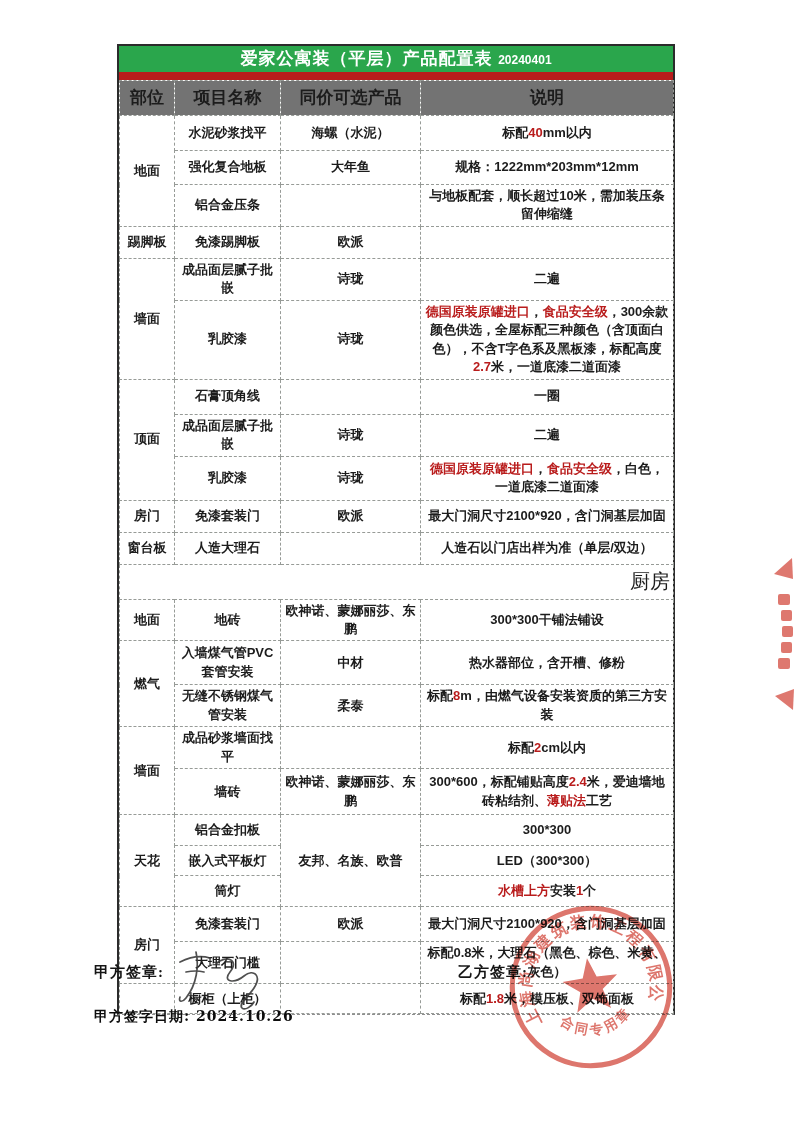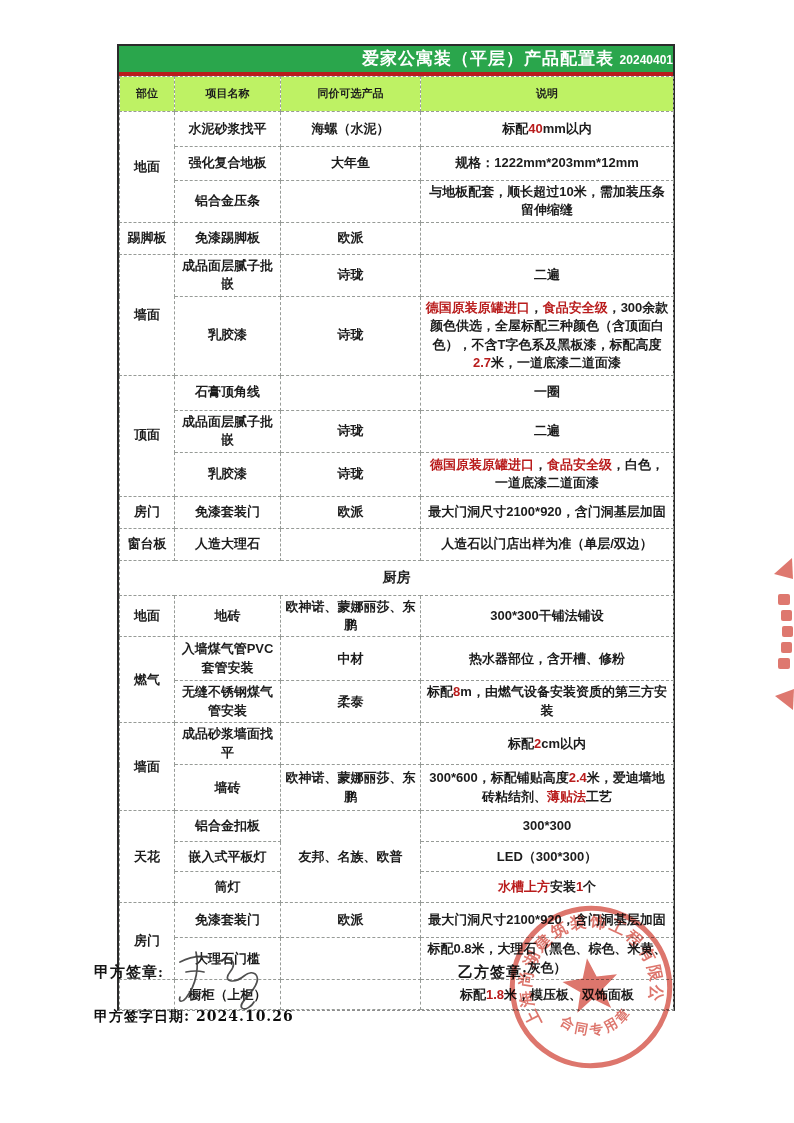--- a/index.html
+++ b/index.html
@@ -8,36 +8,36 @@
     margin:0 auto;overflow:hidden;
     font-family:"Liberation Sans","DejaVu Sans",sans-serif;
     color:#1c1c1c;
   }
   .table-wrap{
     position:absolute;left:117px;top:44px;width:558px;
     border:2px solid #2b2b2b;border-bottom:1px dashed #8f8f8f;
     box-sizing:border-box;background:#fff;
   }
   .tbl-title{
-    background:#2aa64c;color:#ffffff;text-align:right;
+    background:#2aa64c;color:#ffffff;text-align:center;
     font-weight:bold;font-size:17px;line-height:26px;height:26px;
-    border-bottom:4px solid #b91c1c;letter-spacing:1px;
+    border-bottom:8px solid #b91c1c;letter-spacing:1px;
   }
   .tbl-title .suffix{font-size:12px;letter-spacing:0;}
   table.cfg{border-collapse:collapse;width:100%;table-layout:fixed;}
   table.cfg td{
     border:1px dashed #979b97;
     font-size:13px;font-weight:600;text-align:center;vertical-align:middle;
     padding:2px 3px;line-height:1.42;color:#1c1c1c;
     overflow:hidden;
   }
   table.cfg tr.hdr td{
-    background:#bef264;font-weight:bold;font-size:11px;height:30px;
-  }
-  table.cfg td.section-cell{font-weight:bold;font-size:14px;height:30px;}
+    background:#737373;font-weight:bold;font-size:17px;height:30px;
+  }
+  table.cfg td.section-cell{font-weight:normal;font-size:20px;height:30px;text-align:right;}
   table.cfg .red{color:#b91c1c;}
   
   .sig-label{
     position:absolute;font-family:"Liberation Serif","DejaVu Serif",serif;
     font-size:15px;color:#151515;font-weight:600;letter-spacing:1px;
   }
   .sig-date{
     position:absolute;font-family:"DejaVu Serif","Liberation Serif",serif;
     font-size:14px;color:#0d0d0d;font-weight:bold;letter-spacing:1px;
   }

